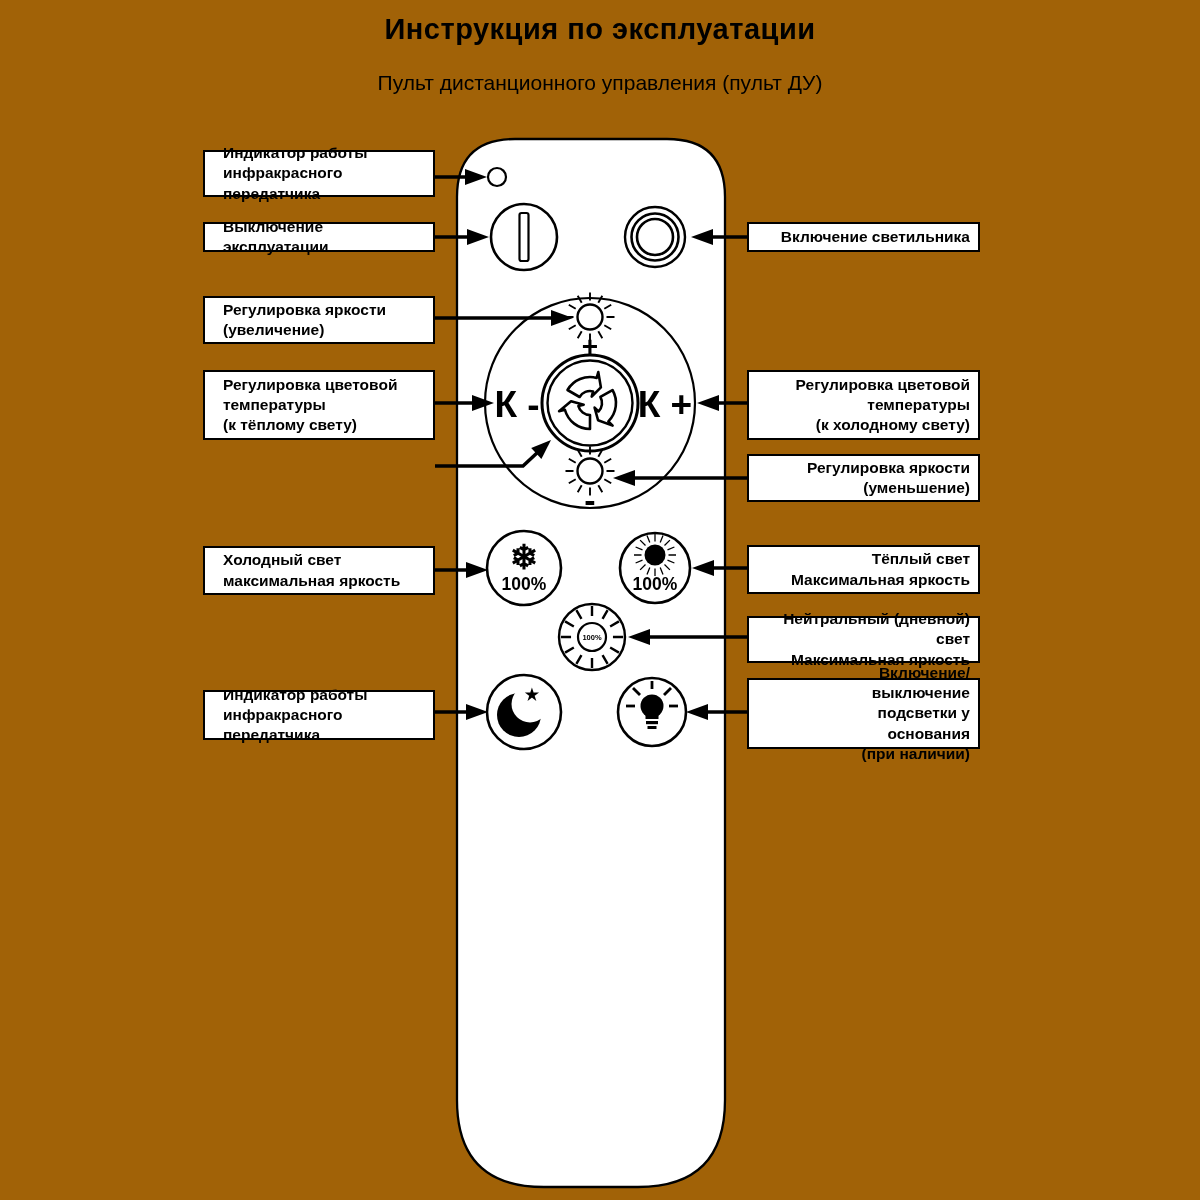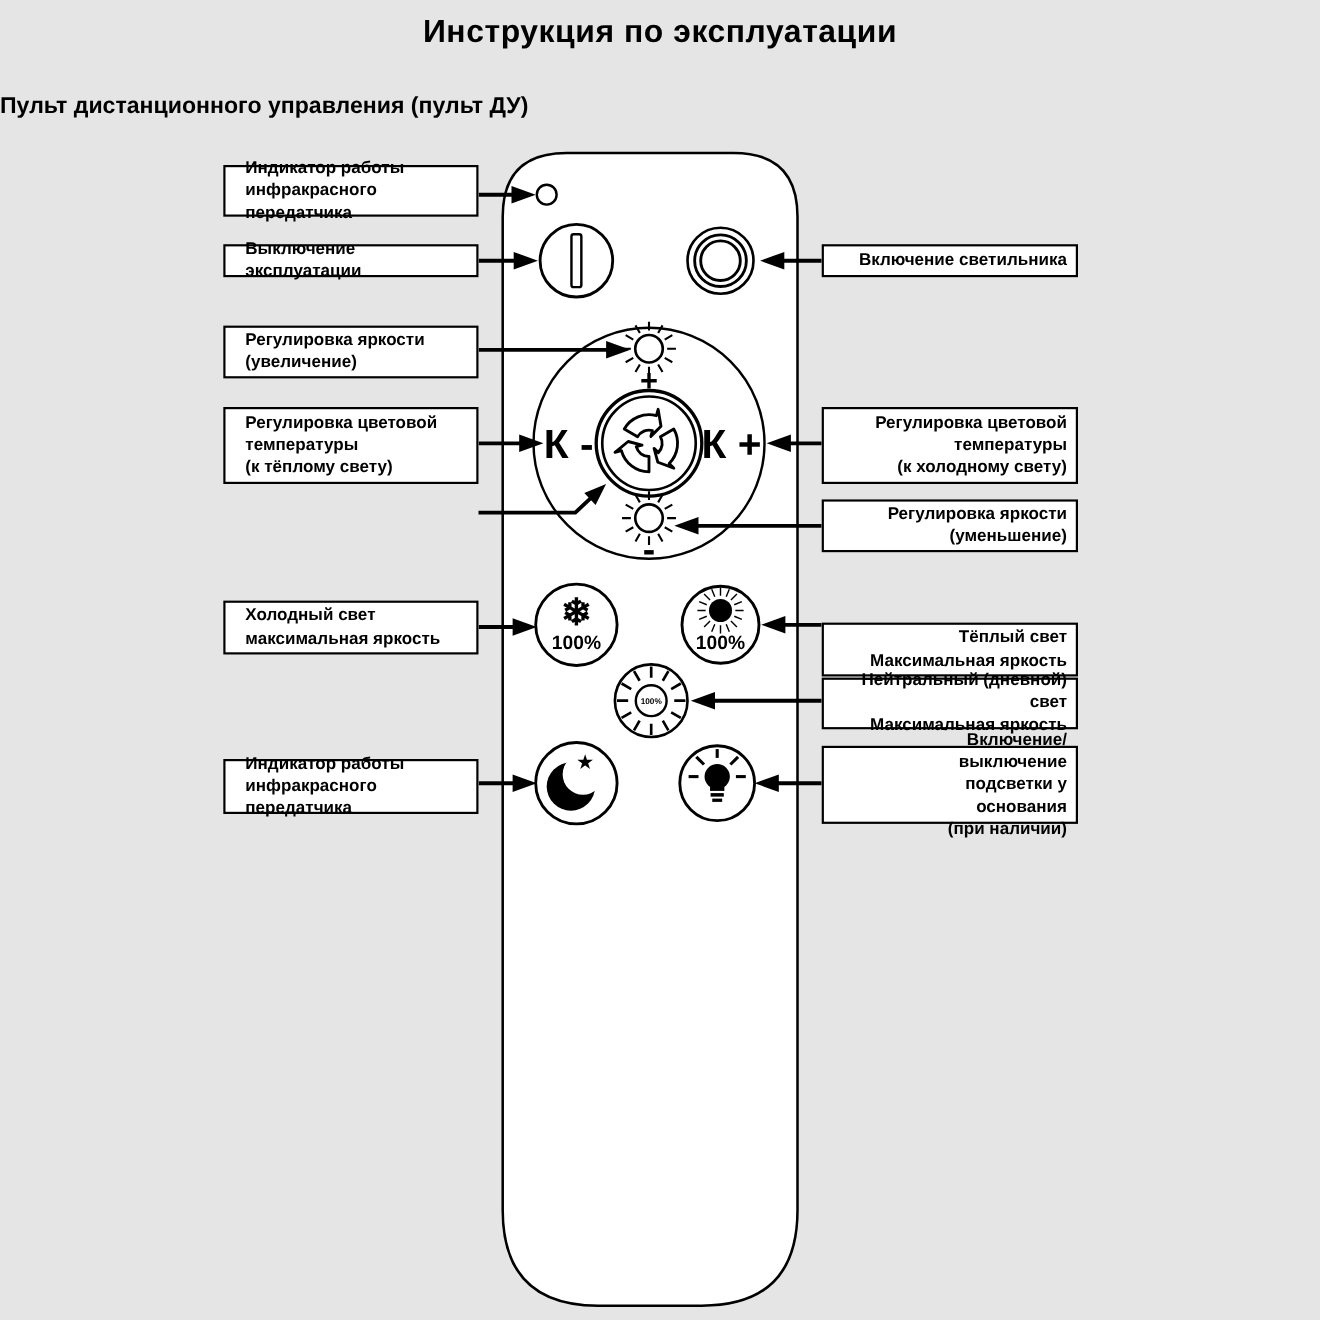--- a/index.html
+++ b/index.html
@@ -1,21 +1,21 @@
 <!DOCTYPE html>
 <html><head>
 <meta charset="utf-8">
 <style>
   html,body{margin:0;padding:0;background:#fff;}
-  .canvas{position:relative;width:1200px;height:1200px;background:#e5e5e5;
+  .canvas{position:relative;width:1200px;height:1200px;background:#a16207;
           font-family:"Liberation Sans",sans-serif;color:#000;overflow:hidden;}
   .title{position:absolute;top:13px;left:0;width:100%;text-align:center;
          font-size:29px;font-weight:bold;letter-spacing:.5px;}
-  .subtitle{position:absolute;top:85px;left:0;width:100%;text-align:left;
-            font-size:21px;font-weight:bold;}
+  .subtitle{position:absolute;top:71px;left:0;width:100%;text-align:center;
+            font-size:21px;font-weight:normal;}
   svg.diagram{position:absolute;left:0;top:0;}
   .box{position:absolute;border:2.5px solid #000;background:#fff;box-sizing:border-box;
        font-size:15.5px;font-weight:bold;line-height:1.3;display:flex;align-items:center;}
   .box span{flex:1;white-space:pre-line;}
   .box.l{left:203px;width:232px;padding:2px 4px 2px 18px;}
   .box.r{left:747px;width:233px;padding:2px 8px 2px 4px;}
   .box.r span{text-align:right;}
   .t{font-family:"Liberation Sans",sans-serif;font-weight:bold;fill:#000;text-anchor:middle;}
 </style>
 </head>
@@ -186,21 +186,21 @@
     </div>
   <div class="box r" style="top:370px;height:70px;">
     <span>Регулировка цветовой
 температуры
 (к холодному свету)</span>
     </div>
   <div class="box r" style="top:454px;height:48px;">
     <span>Регулировка яркости
 (уменьшение)</span>
     </div>
-  <div class="box r" style="top:545px;height:49px;margin-top:21px;">
+  <div class="box r" style="top:545px;height:49px;">
     <span>Тёплый свет
 Максимальная яркость</span>
     </div>
   <div class="box r" style="top:616px;height:47px;">
     <span>Нейтральный (дневной) свет
 Максимальная яркость</span>
     </div>
   <div class="box r" style="top:678px;height:71px;padding-left:44px;">
     <span>Включение/выключение
 подсветки у основания

